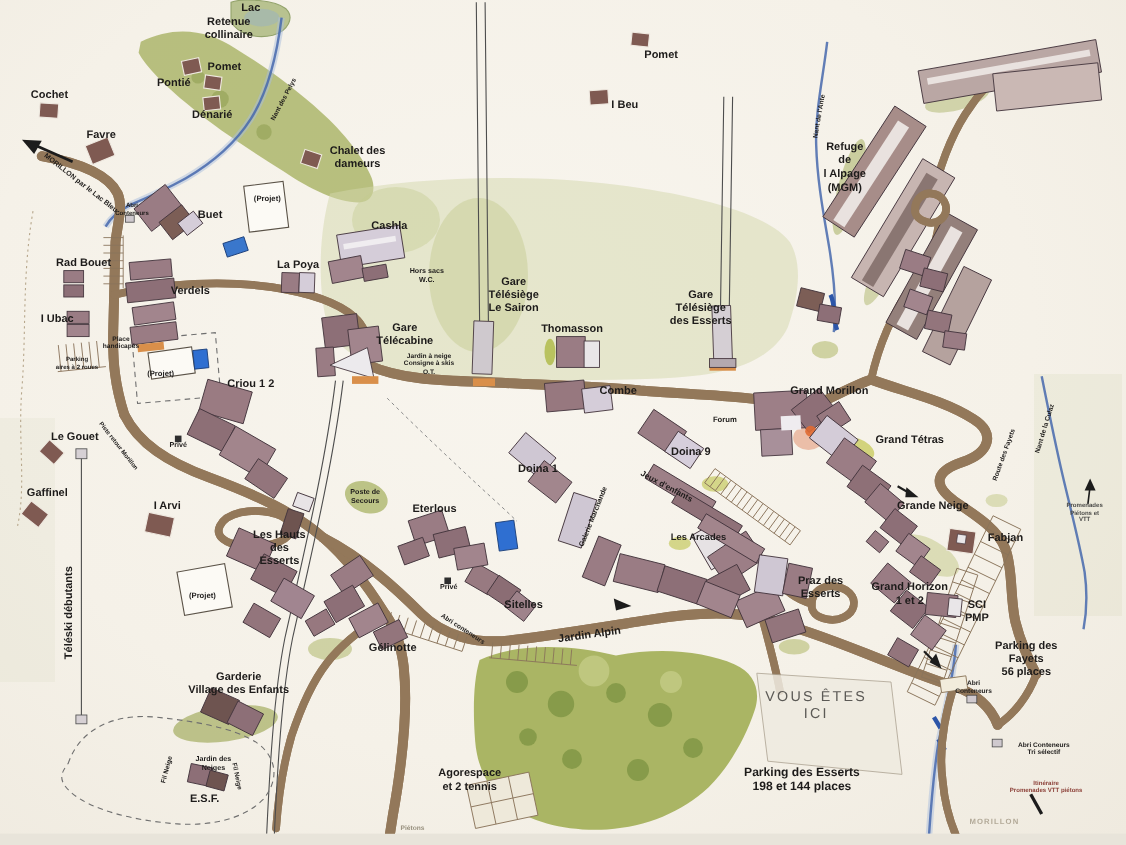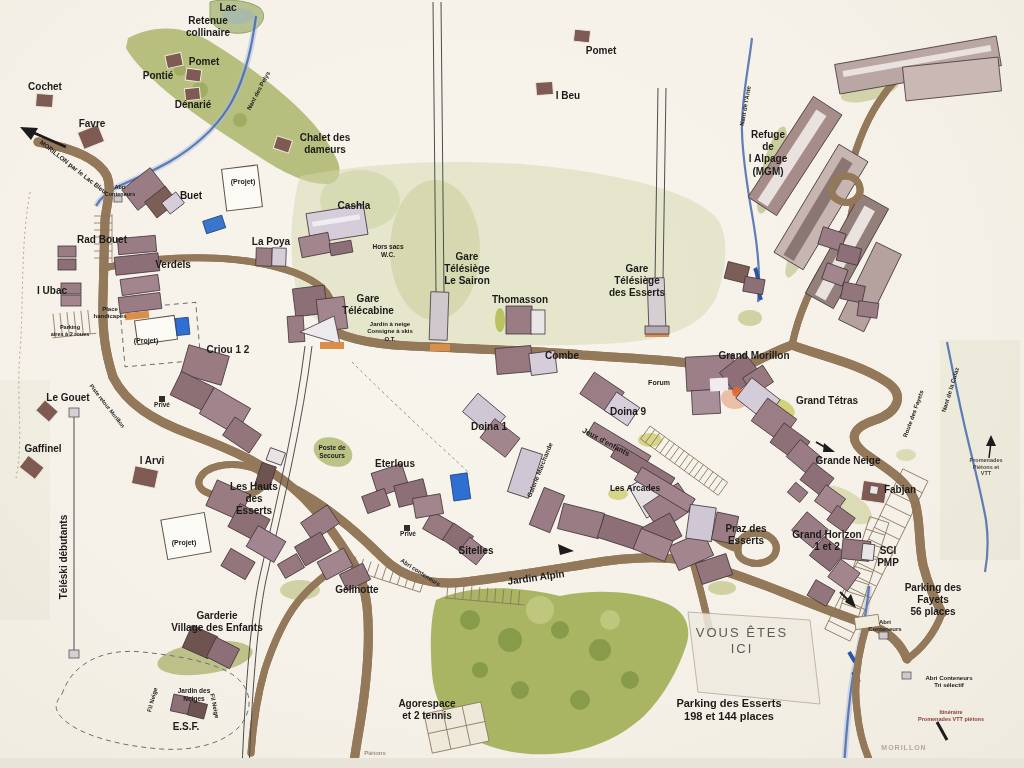--- a/index.html
+++ b/index.html
@@ -350,21 +350,21 @@
       <div class="map-label" style="left: 325px; top: 144px; transform: translate(-50%, -50%);">Chalet des
 dameurs</div>
       <div class="map-label" style="left: 768px; top: 153px; transform: translate(-50%, -50%);">Refuge
 de
 l Alpage
 (MGM)</div>
       <div class="map-label" style="left: 243px; top: 182px; font-size: 7px; transform: translate(-50%, -50%);">(Projet)</div>
       <div class="map-label" style="left: 191px; top: 196px; transform: translate(-50%, -50%);">Buet</div>
       <div class="map-label" style="left: 354px; top: 206px; transform: translate(-50%, -50%);">Cashla</div>
       <div class="map-label" style="left: 271px; top: 242px; transform: translate(-50%, -50%);">La Poya</div>
-      <div class="map-label" style="left: 76px; top: 240px; transform: translate(-50%, -50%); margin-left: 26px;">Rad Bouet</div>
+      <div class="map-label" style="left: 76px; top: 240px; transform: translate(-50%, -50%);">Rad Bouet</div>
       <div class="map-label" style="left: 388px; top: 251px; font-size: 6.5px; font-weight: 600; transform: translate(-50%, -50%);">Hors sacs
 W.C.</div>
       <div class="map-label" style="left: 173px; top: 265px; transform: translate(-50%, -50%);">Verdels</div>
       <div class="map-label" style="left: 467px; top: 269px; transform: translate(-50%, -50%);">Gare
 Télésiège
 Le Sairon</div>
       <div class="map-label" style="left: 637px; top: 281px; transform: translate(-50%, -50%);">Gare
 Télésiège
 des Esserts</div>
       <div class="map-label" style="left: 52px; top: 291px; transform: translate(-50%, -50%);">I Ubac</div>
@@ -394,21 +394,21 @@
       <div class="map-label" style="left: 43px; top: 449px; transform: translate(-50%, -50%);">Gaffinel</div>
       <div class="map-label" style="left: 332px; top: 452px; font-size: 6.5px; font-weight: 600; transform: translate(-50%, -50%);">Poste de
 Secours</div>
       <div class="map-label" style="left: 848px; top: 461px; transform: translate(-50%, -50%);">Grande Neige</div>
       <div class="map-label" style="left: 152px; top: 461px; transform: translate(-50%, -50%);">I Arvi</div>
       <div class="map-label" style="left: 395px; top: 464px; transform: translate(-50%, -50%);">Eterlous</div>
       <div class="map-label" style="left: 986px; top: 467px; font-size: 5.5px; color: rgb(74, 74, 72); font-weight: 600; transform: translate(-50%, -50%);">Promenades
 Piétons et VTT</div>
       <div class="map-label" style="left: 635px; top: 488px; font-size: 8.5px; transform: translate(-50%, -50%);">Les Arcades</div>
       <div class="map-label" style="left: 540px; top: 470px; font-size: 6.5px; font-weight: 600; transform: translate(-50%, -50%) rotate(-68deg);">Galerie Marchande</div>
-      <div class="map-label" style="left: 900px; top: 490px; transform: translate(-50%, -50%);">Fabjan</div>
+      <div class="map-label" style="left: 900px; top: 490px; transform: translate(-50%, -50%); padding-left: 28px;">Fabjan</div>
       <div class="map-label" style="left: 254px; top: 499px; transform: translate(-50%, -50%);">Les Hauts
 des
 Esserts</div>
       <div class="map-label" style="left: 914px; top: 414px; font-size: 6px; font-weight: 600; transform: translate(-50%, -50%) rotate(-70deg);">Route des Fayets</div>
       <div class="map-label" style="left: 951px; top: 390px; font-size: 6px; font-weight: 600; transform: translate(-50%, -50%) rotate(-73deg);">Nant de la Culaz</div>
       <div class="map-label" style="left: 746px; top: 106px; font-size: 6px; font-weight: 600; transform: translate(-50%, -50%) rotate(-80deg);">Nant de l'Ante</div>
       <div class="map-label" style="left: 73px; top: 167px; font-size: 6.5px; font-weight: 600; transform: translate(-50%, -50%) rotate(38deg);">MORILLON par le Lac Bleu</div>
       <div class="map-label" style="left: 64px; top: 557px; transform: translate(-50%, -50%) rotate(-90deg);">Téléski débutants</div>
       <div class="map-label" style="left: 724px; top: 535px; transform: translate(-50%, -50%); margin-left: 22px;">Praz des
 Esserts</div>

